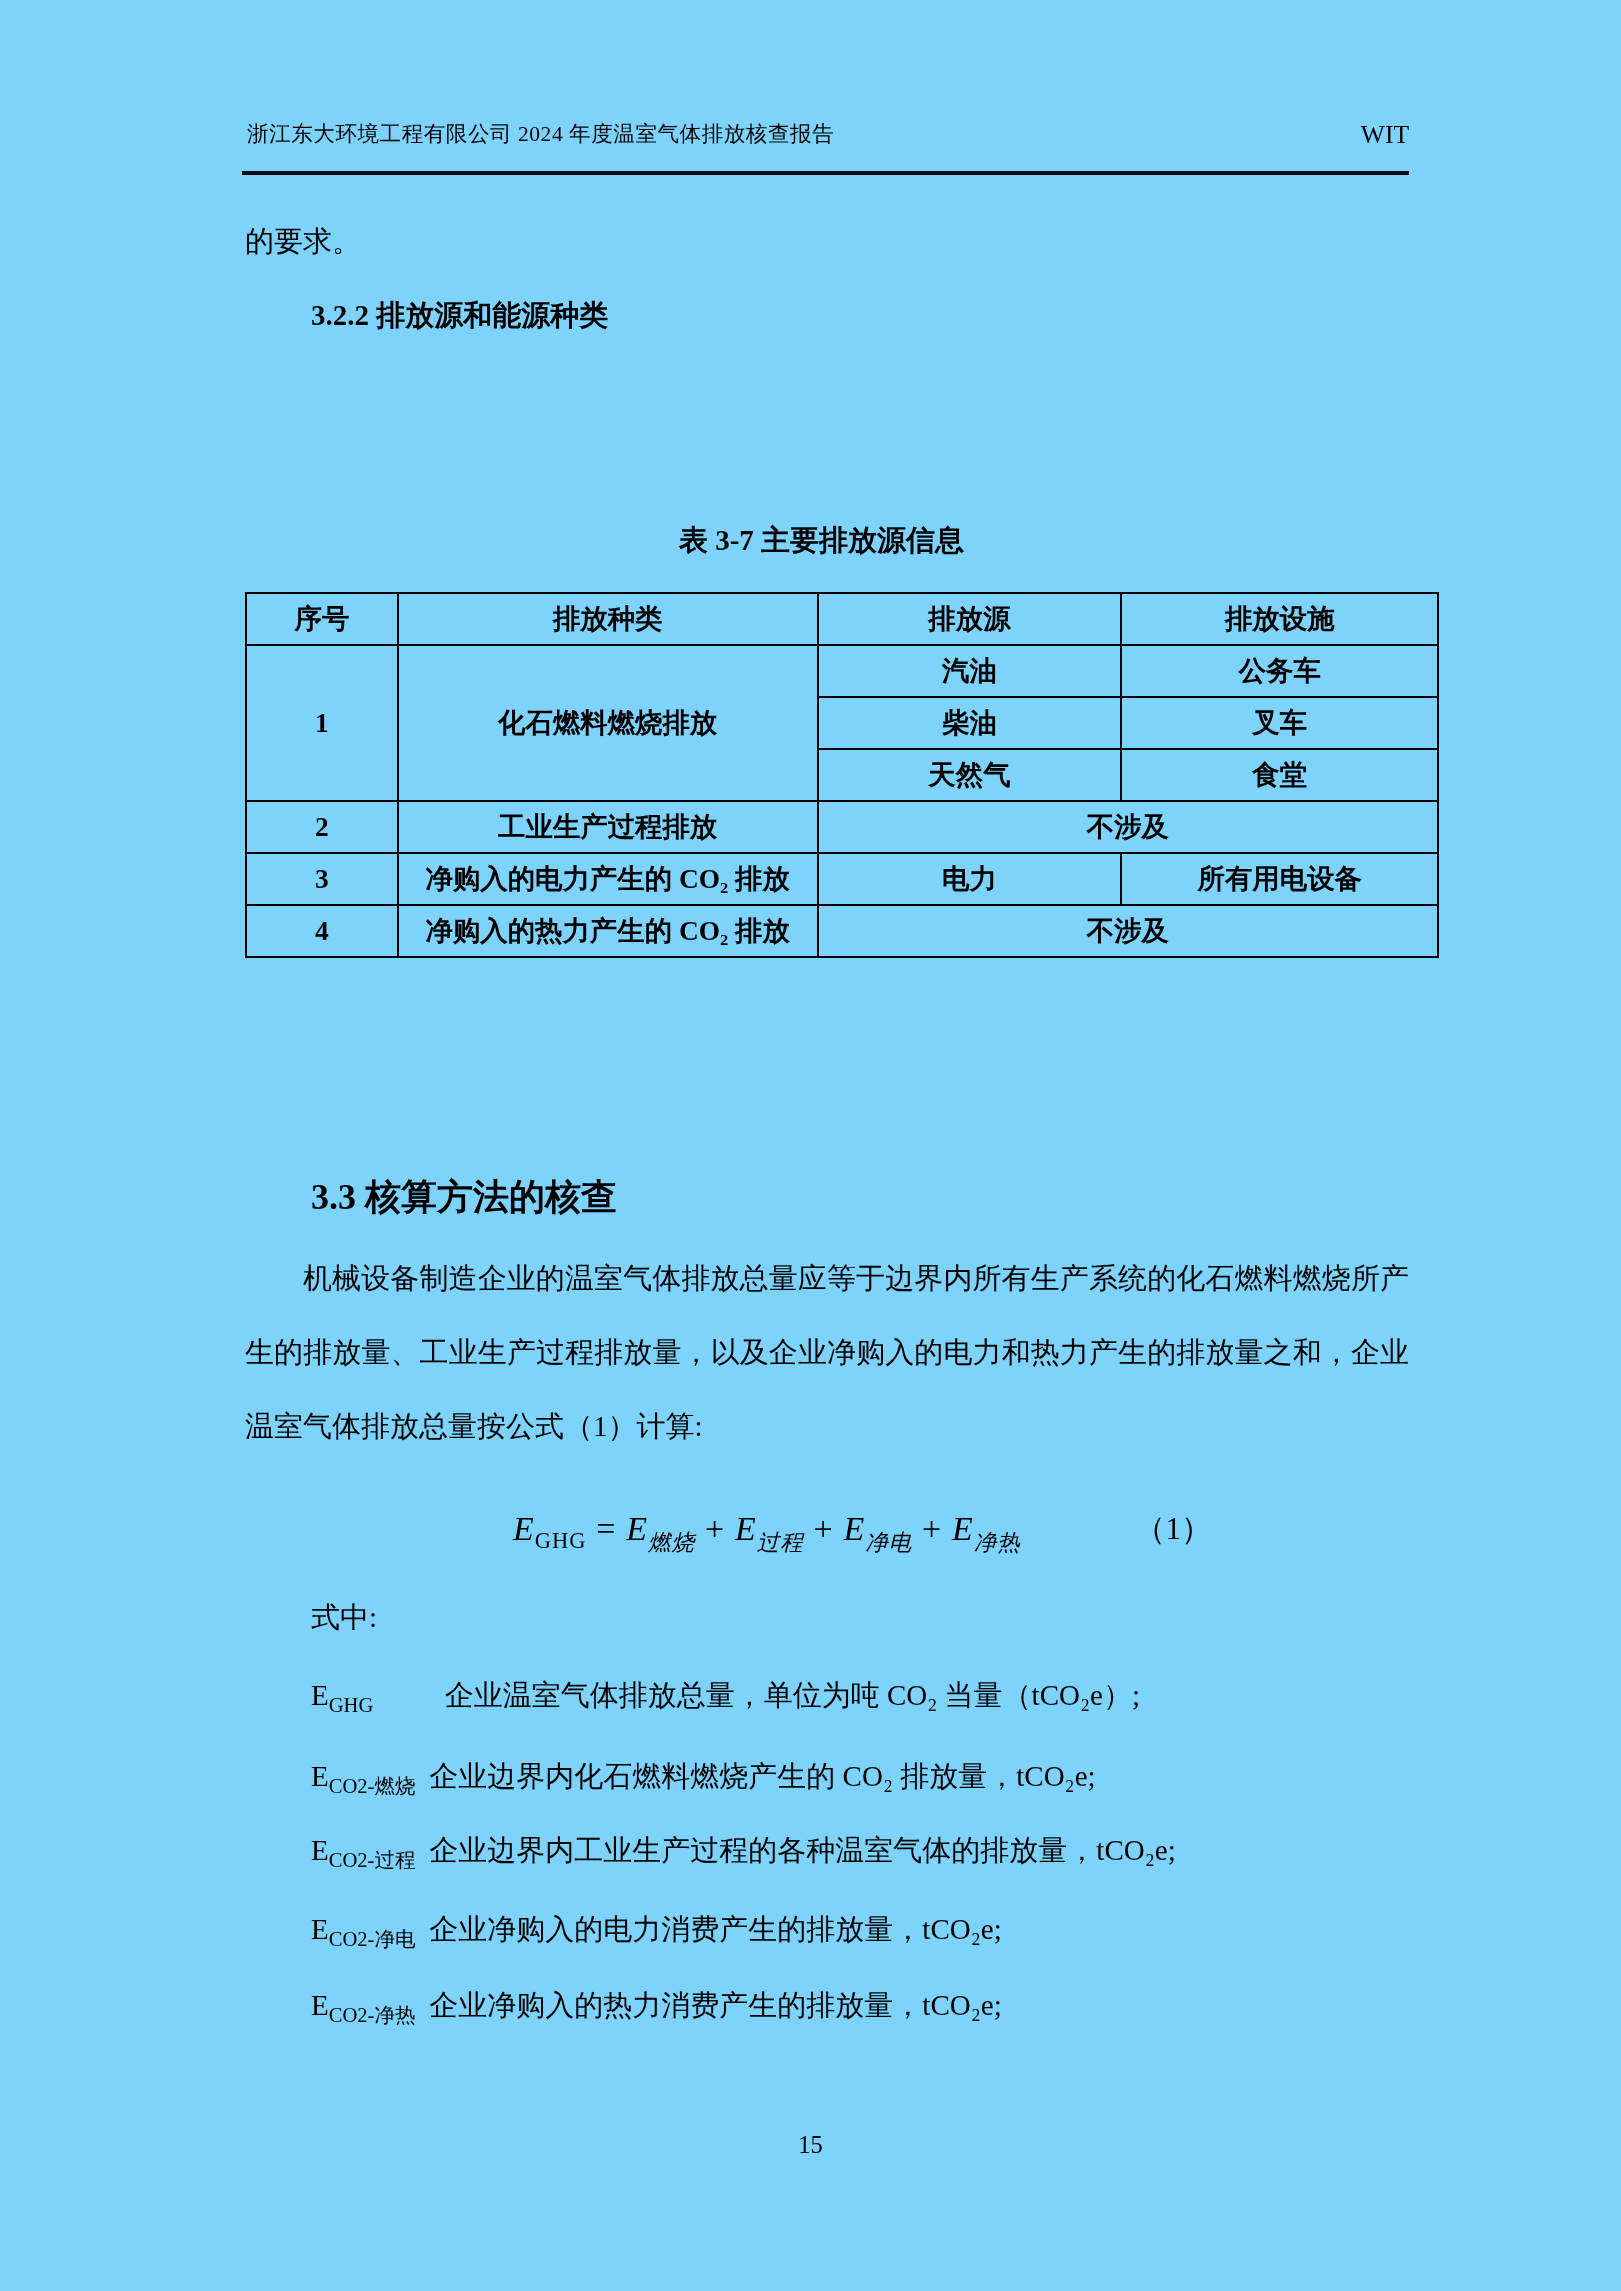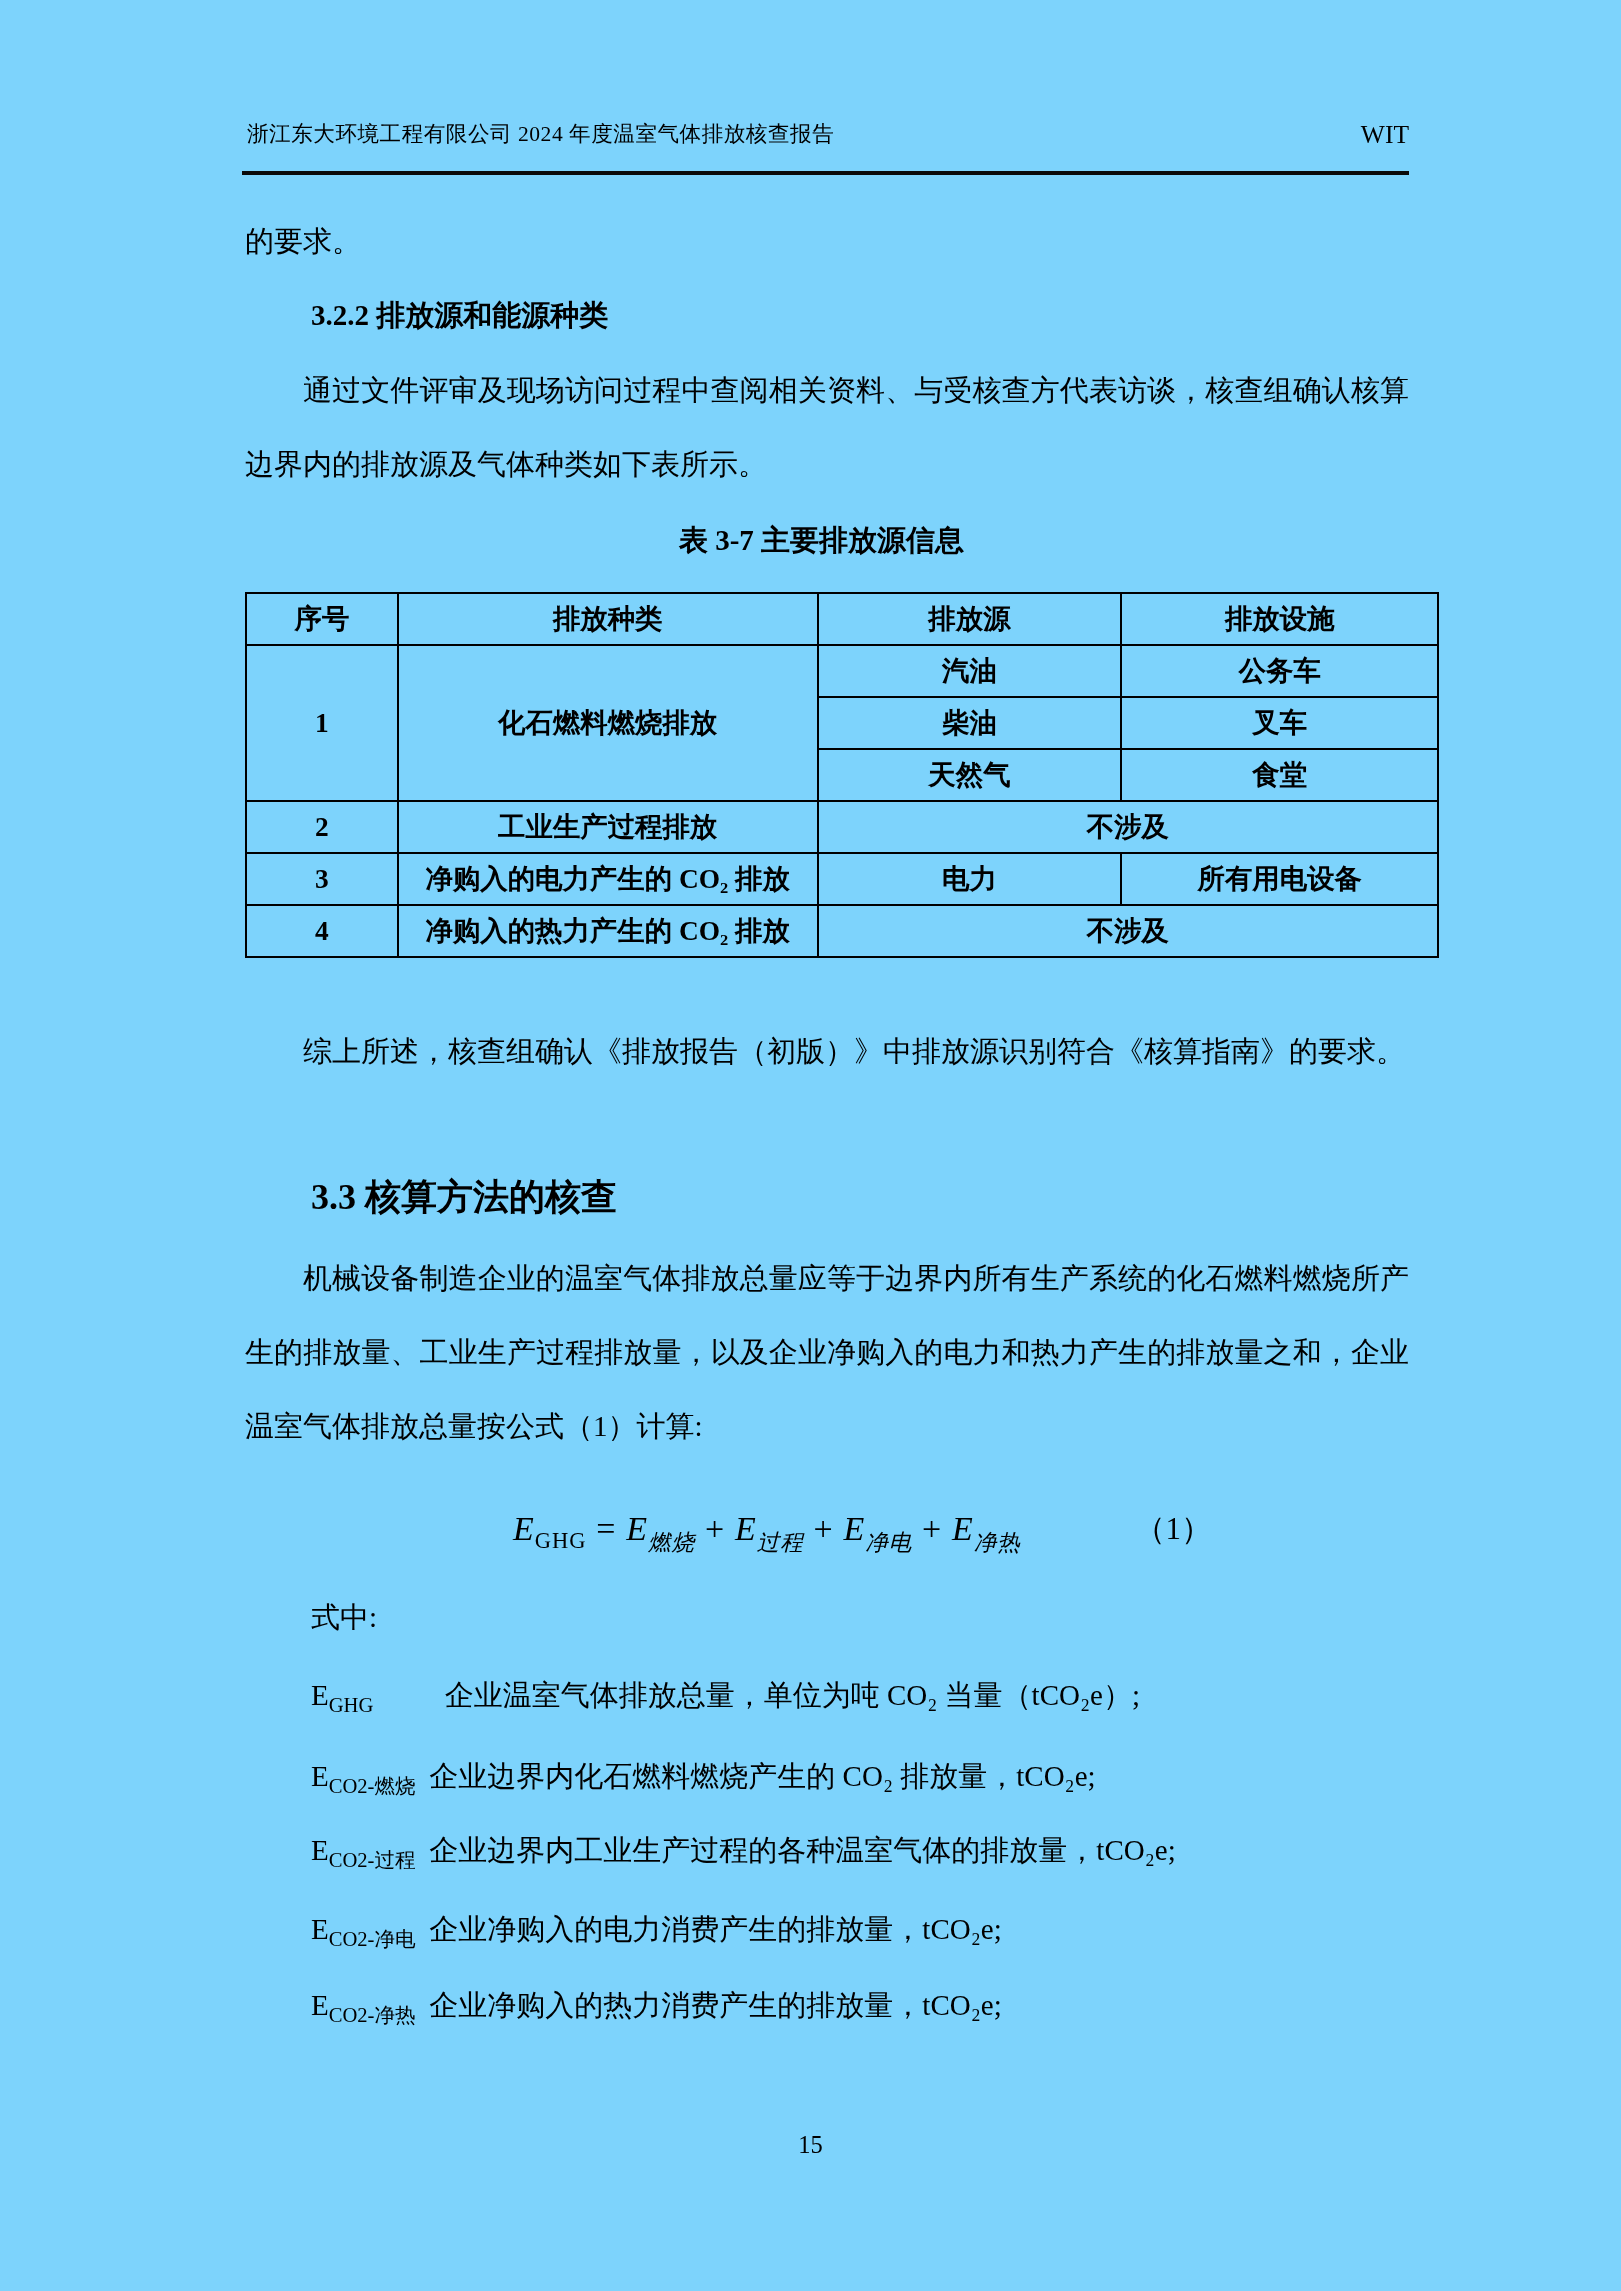--- a/index.html
+++ b/index.html
@@ -102,21 +102,20 @@
   <div class="header">
     <span class="header-title">浙江东大环境工程有限公司 2024 年度温室气体排放核查报告</span>
     <span class="header-mark">WIT</span>
   </div>
   <div class="header-rule"></div>
 
   <div class="abs body-text" style="top:204px;">的要求。</div>
 
   <div class="abs h-small" style="top:278px;">3.2.2 排放源和能源种类</div>
 
-  <div class="abs body-text indent" style="top:353px;">通过文件评审及现场访问过程中查阅相关资料、与受核查方代表访谈，核查组确认核算边界内的排放源及气体种类如下表所示。</div>
 
   <div class="abs caption" style="top:521px;">表 3-7 主要排放源信息</div>
 
   <table class="src-table">
     <tbody>
         <tr class="hdr">
       <td class="col-no">序号</td>
       <td class="col-kind">排放种类</td>
       <td class="col-src">排放源</td>
       <td class="col-fac">排放设施</td>
@@ -147,21 +146,20 @@
       <td>所有用电设备</td>
     </tr>
     <tr>
       <td>4</td>
       <td>净购入的热力产生的 CO₂ 排放</td>
       <td colspan="2">不涉及</td>
     </tr>
   </tbody>
     </table>
 
-  <div class="abs body-text indent" style="top:1014px;">综上所述，核查组确认《排放报告（初版）》中排放源识别符合《核算指南》的要求。</div>
 
   <div class="abs h-big" style="top:1160px;">3.3 核算方法的核查</div>
 
   <div class="abs body-text indent" style="top:1241px;">机械设备制造企业的温室气体排放总量应等于边界内所有生产系统的化石燃料燃烧所产生的排放量、工业生产过程排放量，以及企业净购入的电力和热力产生的排放量之和，企业温室气体排放总量按公式（1）计算:</div>
 
   <div class="abs formula" style="top:1492px;">
     <span class="eq"><i>E</i><sub class="rom-sub">GHG</sub><span class="op">=</span><i>E</i><sub class="cjk-sub">燃烧</sub><span class="op">+</span><i>E</i><sub class="cjk-sub">过程</sub><span class="op">+</span><i>E</i><sub class="cjk-sub">净电</sub><span class="op">+</span><i>E</i><sub class="cjk-sub">净热</sub></span>
     <span class="formula-number">（1）</span>
   </div>
 

